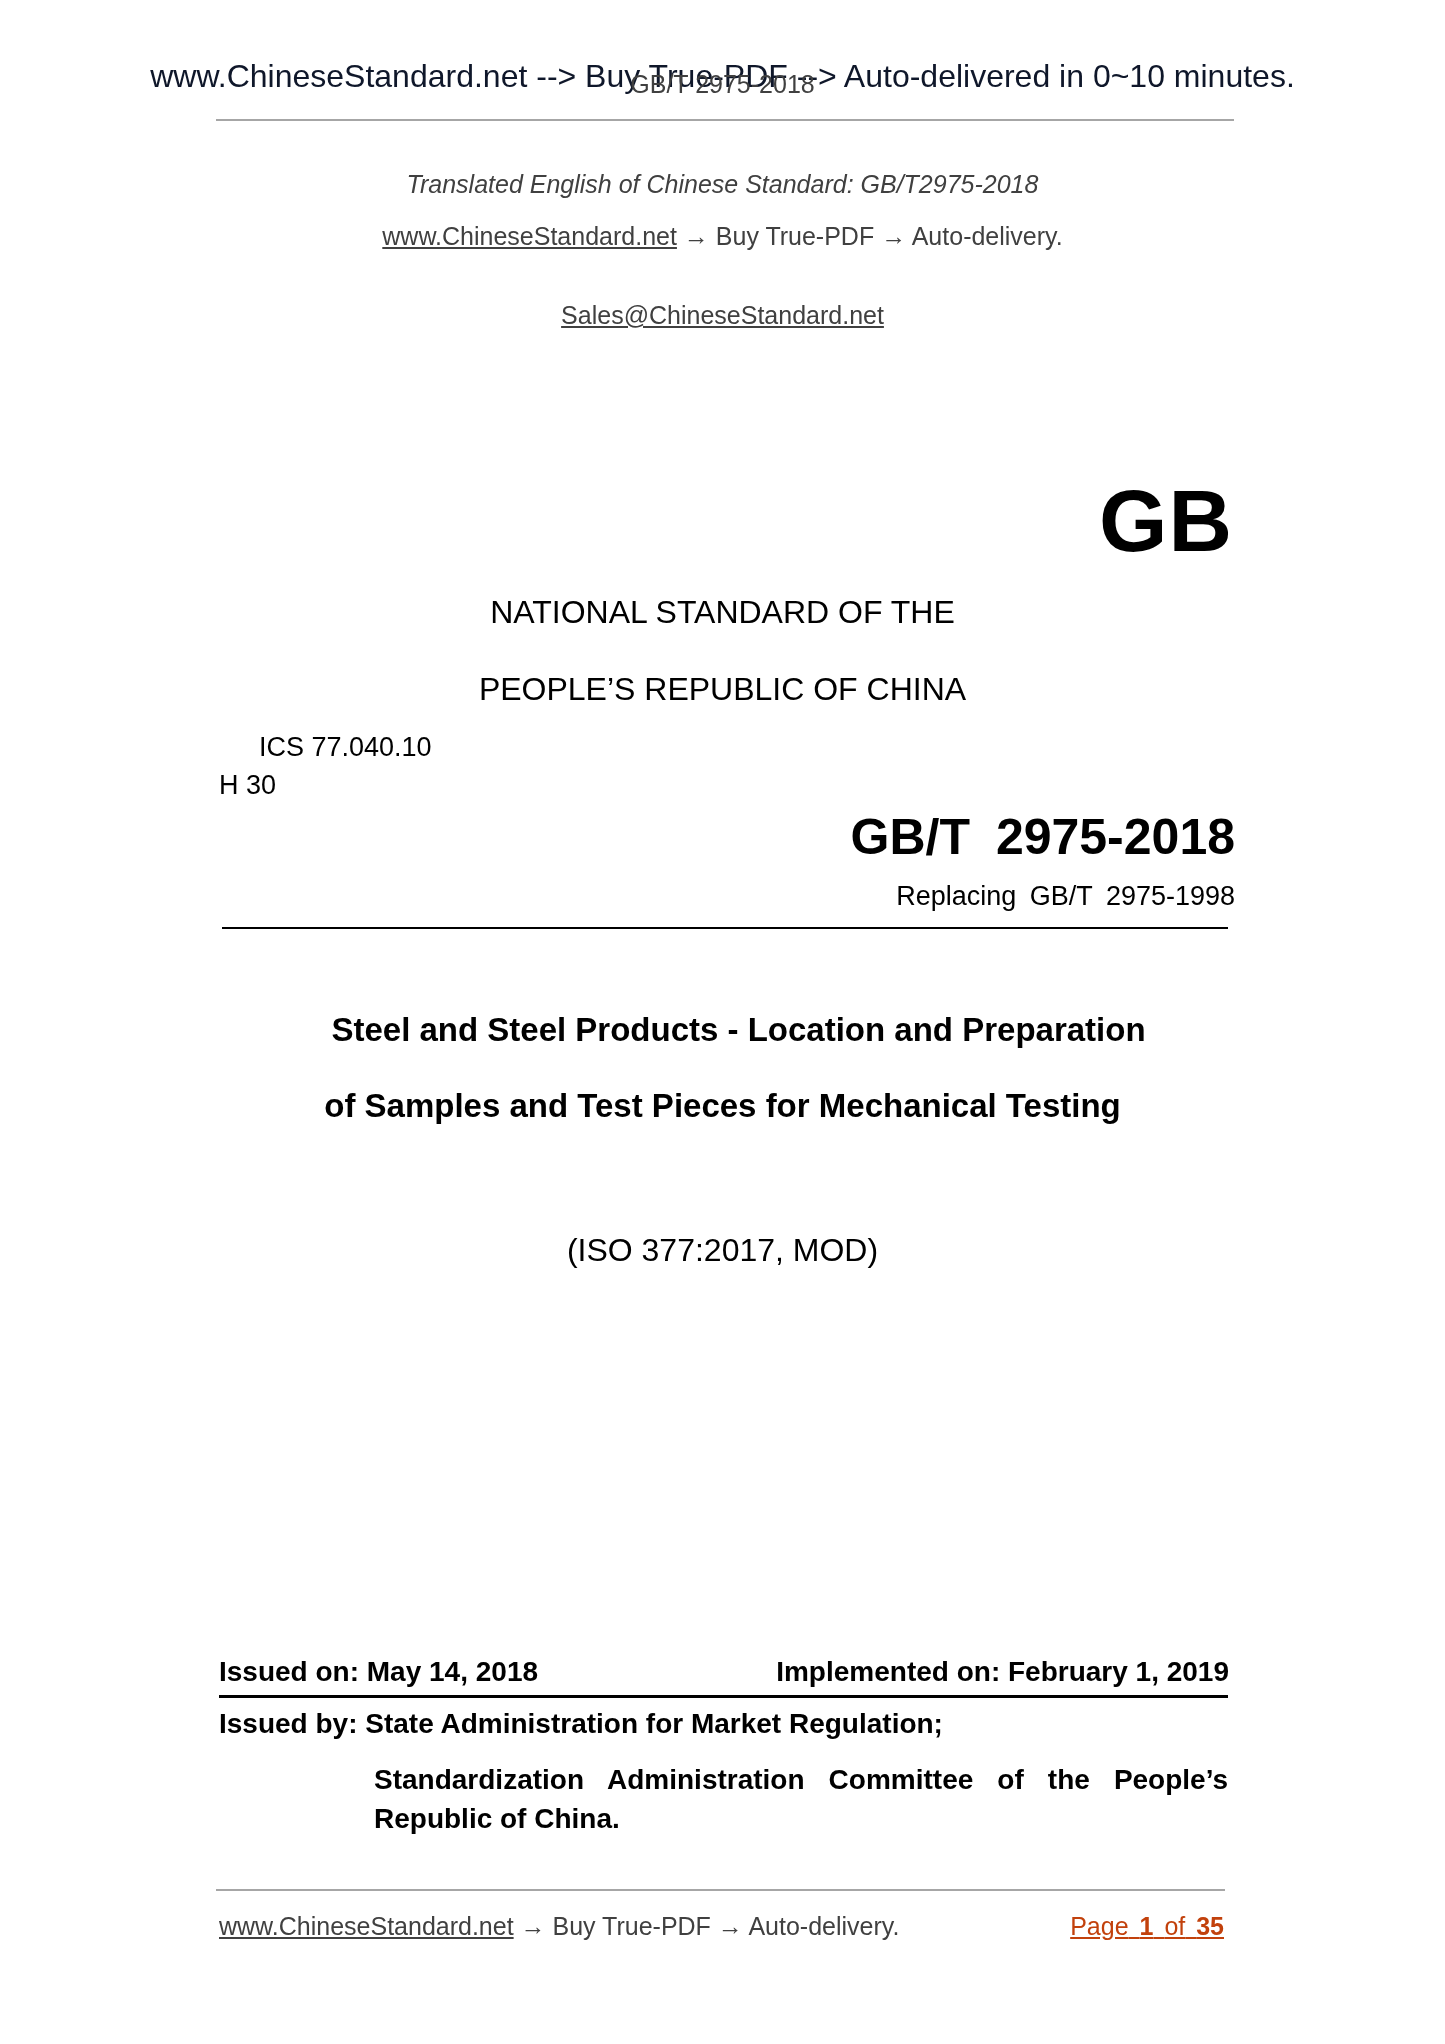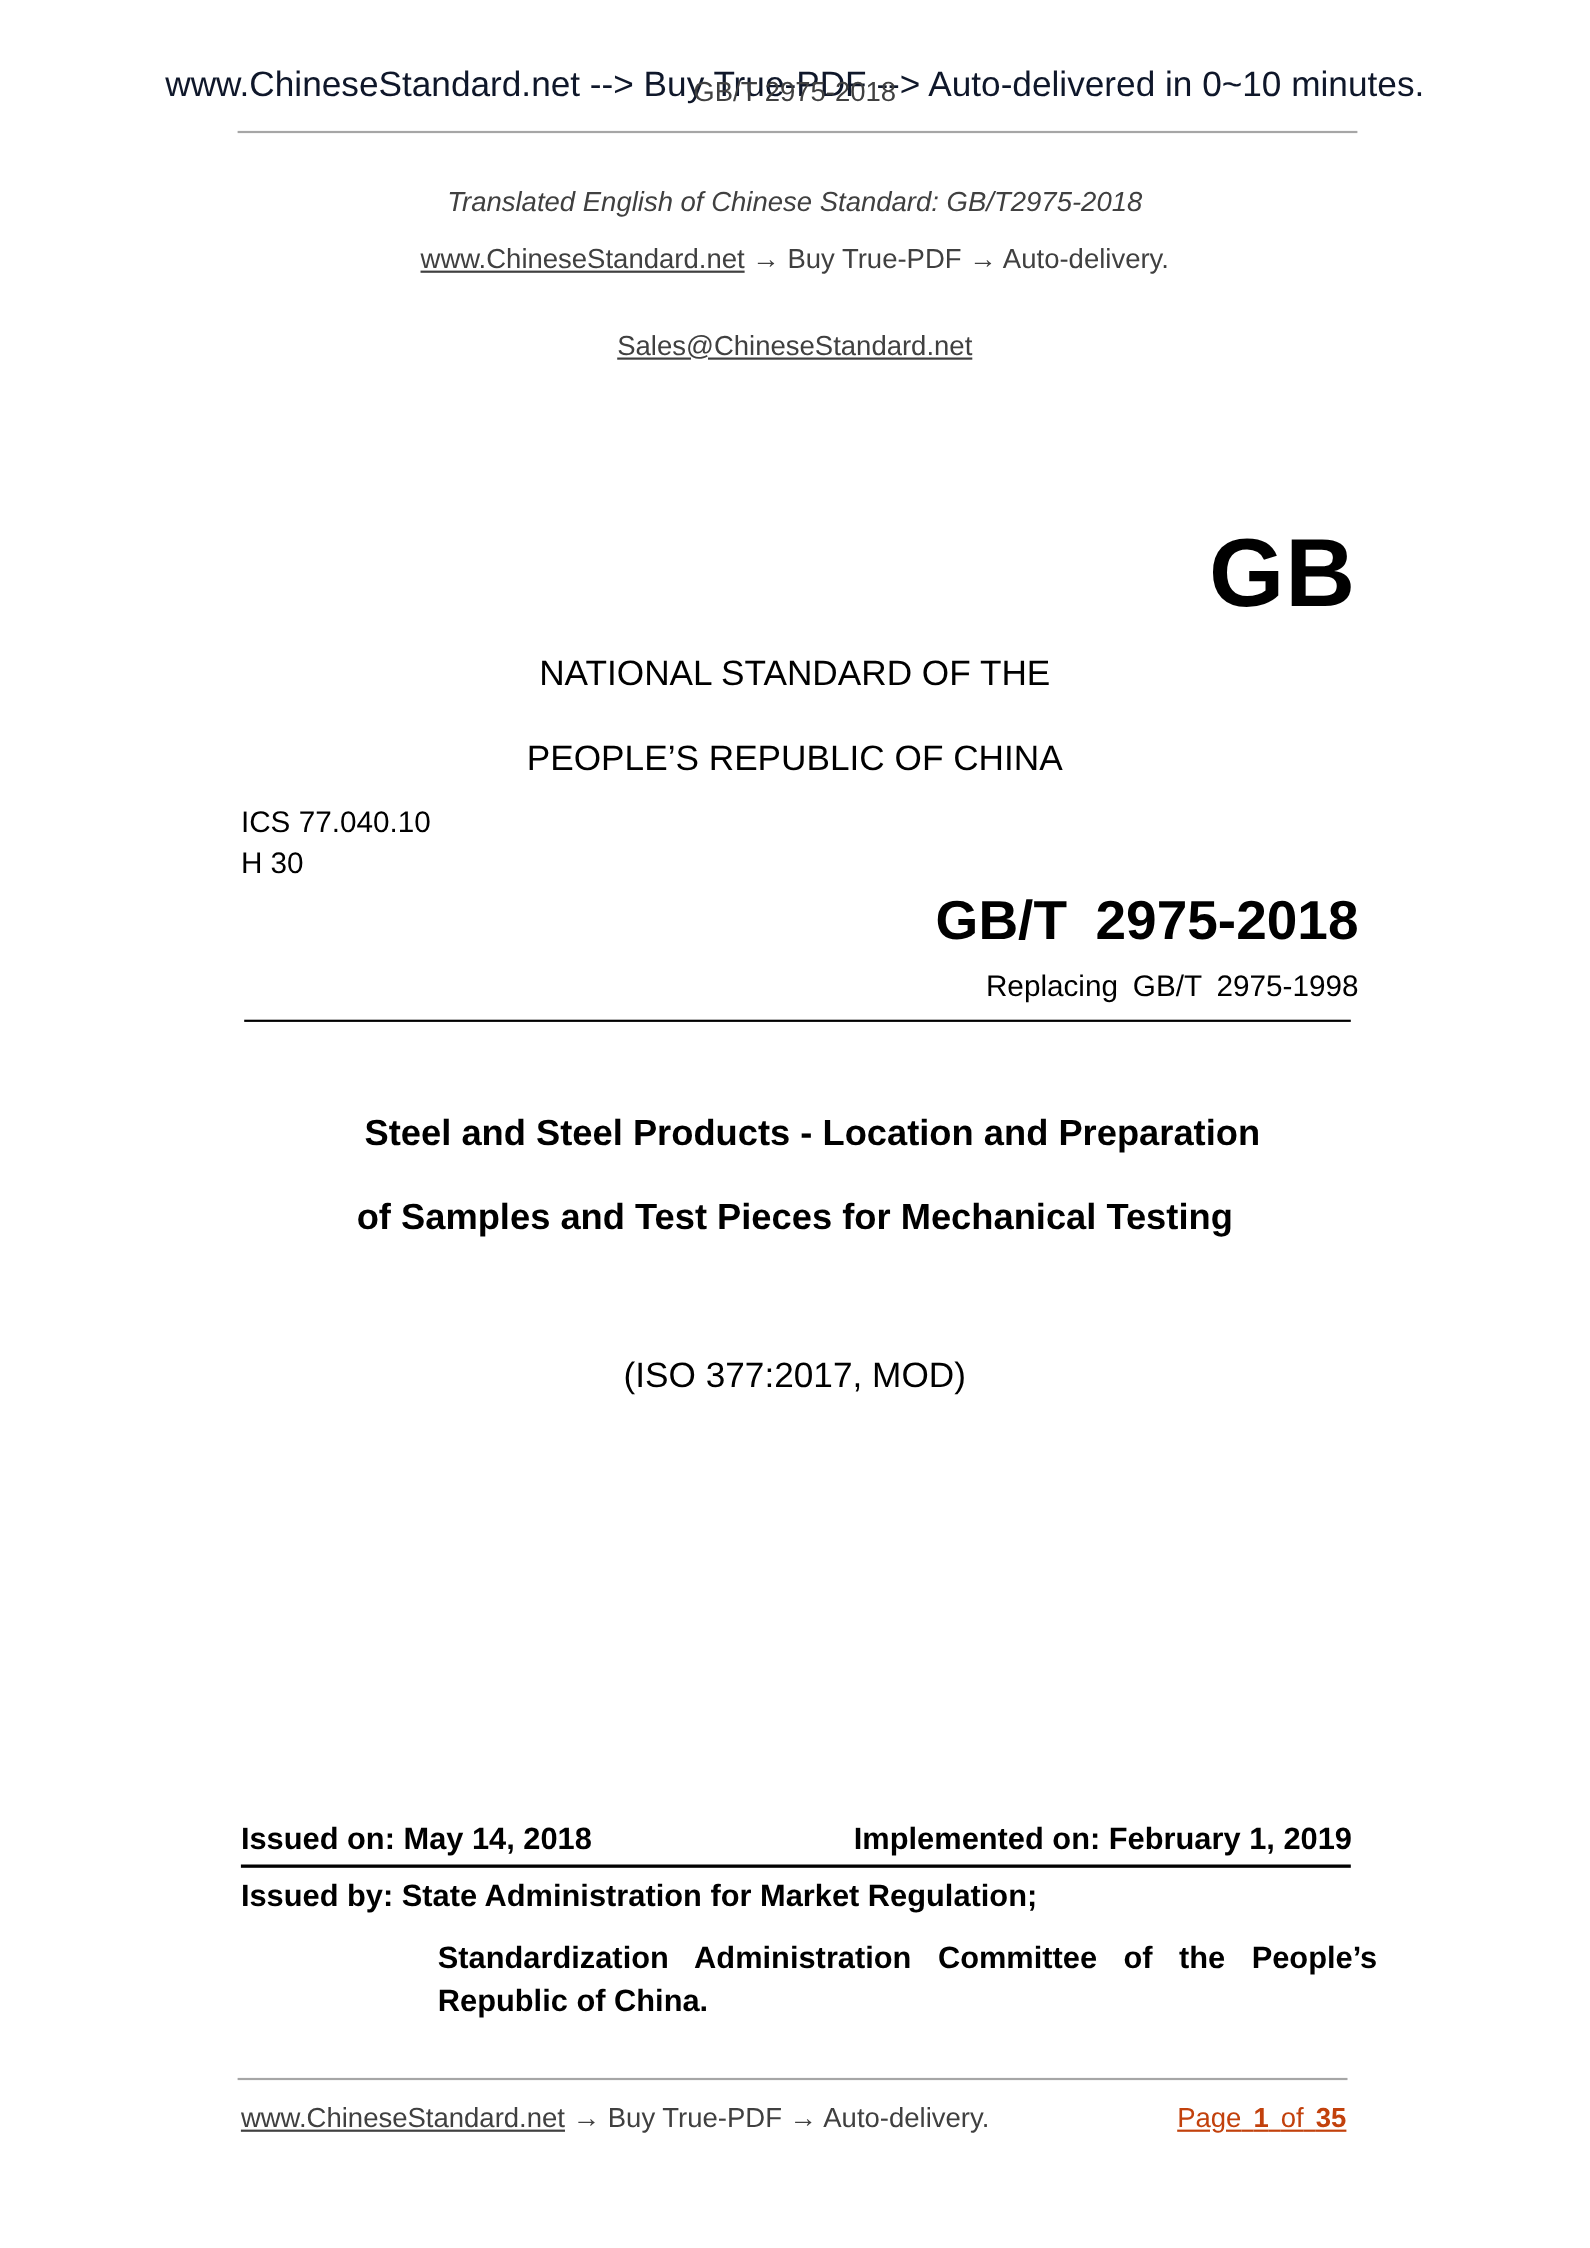--- a/index.html
+++ b/index.html
@@ -25,21 +25,21 @@
   .replacing { right: 210px; top: 881px; font-size: 27px; word-spacing: 6px; }
   .rule-black { left: 222px; width: 1006px; height: 0; border-top: 2px solid #000; }
 
   .doc-title { left: 0; width: 1445px; text-align: center; font-size: 33px; font-weight: bold; }
   .iso { left: 0; width: 1445px; text-align: center; top: 1232px; font-size: 32px; }
 
   .issued-on { left: 219px; top: 1656px; font-size: 28px; font-weight: bold; }
   .implemented { right: 216px; top: 1656px; font-size: 28px; font-weight: bold; margin-left: 16px; }
   .rule-thick { left: 219px; width: 1009px; top: 1695px; height: 0; border-top: 3px solid #000; }
   .issued-by { left: 219px; top: 1708px; font-size: 28px; font-weight: bold; }
-  .issued-by2 { left: 374px; width: 854px; top: 1760px; font-size: 28px; font-weight: bold; text-align: justify; line-height: 39px; margin-left: 24px; }
+  .issued-by2 { left: 374px; width: 854px; top: 1760px; font-size: 28px; font-weight: bold; text-align: justify; line-height: 39px; }
 
   .ftr-rule { left: 216px; width: 1009px; top: 1889px; height: 0; border-top: 2px solid #a6a6a6; }
   .ftr-left { left: 219px; top: 1912px; font-size: 25px; color: #404040; white-space: nowrap; }
   .ftr-left a { color: #404040; text-decoration: underline; }
   .ftr-right { right: 221px; top: 1912px; font-size: 25px; color: #c2410c; white-space: nowrap; word-spacing: 4px; text-decoration: underline; }
   .ftr-right b { font-weight: bold; }
 </style>
 </head>
 <body>
 
@@ -52,21 +52,21 @@
   <a>www.ChineseStandard.net</a><span> → Buy True-PDF → Auto-delivery.</span>
 </div>
 <div class="abs links" style="top:274px;margin-top:27px;">
   <a>Sales@ChineseStandard.net</a>
 </div>
 
 <div class="abs gb">GB</div>
 <div class="abs center-title" style="top:594px;">NATIONAL STANDARD OF THE</div>
 <div class="abs center-title" style="top:671px;">PEOPLE’S REPUBLIC OF CHINA</div>
 
-<div class="abs ics" style="top:732px;">ICS 77.040.10</div>
+<div class="abs ics" style="top:732px;margin-left:40px;">ICS 77.040.10</div>
 <div class="abs ics" style="top:770px;">H 30</div>
 
 <div class="abs std-no">GB/T 2975-2018</div>
 <div class="abs replacing">Replacing GB/T 2975-1998</div>
 <div class="abs rule-black" style="top:927px;"></div>
 
 <div class="abs doc-title" style="top:1011px;padding-left:16px;">Steel and Steel Products - Location and Preparation</div>
 <div class="abs doc-title" style="top:1087px;">of Samples and Test Pieces for Mechanical Testing</div>
 
 <div class="abs iso">(ISO 377:2017, MOD)</div>

